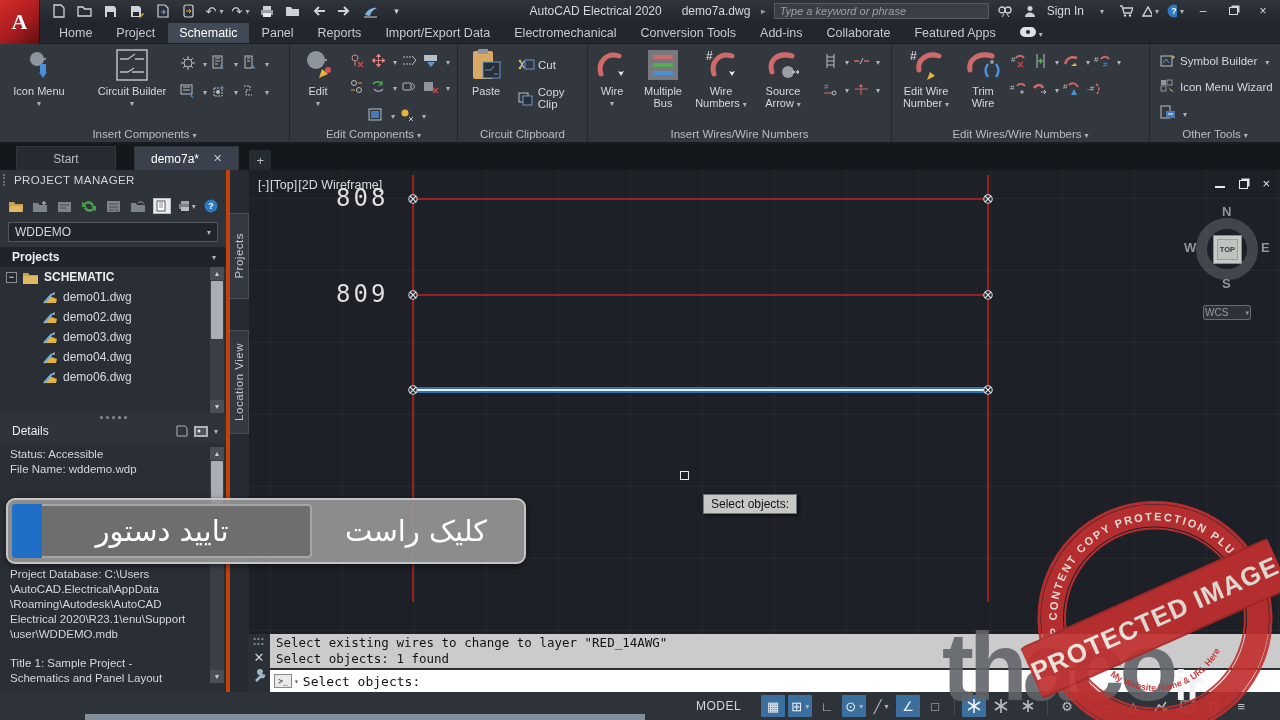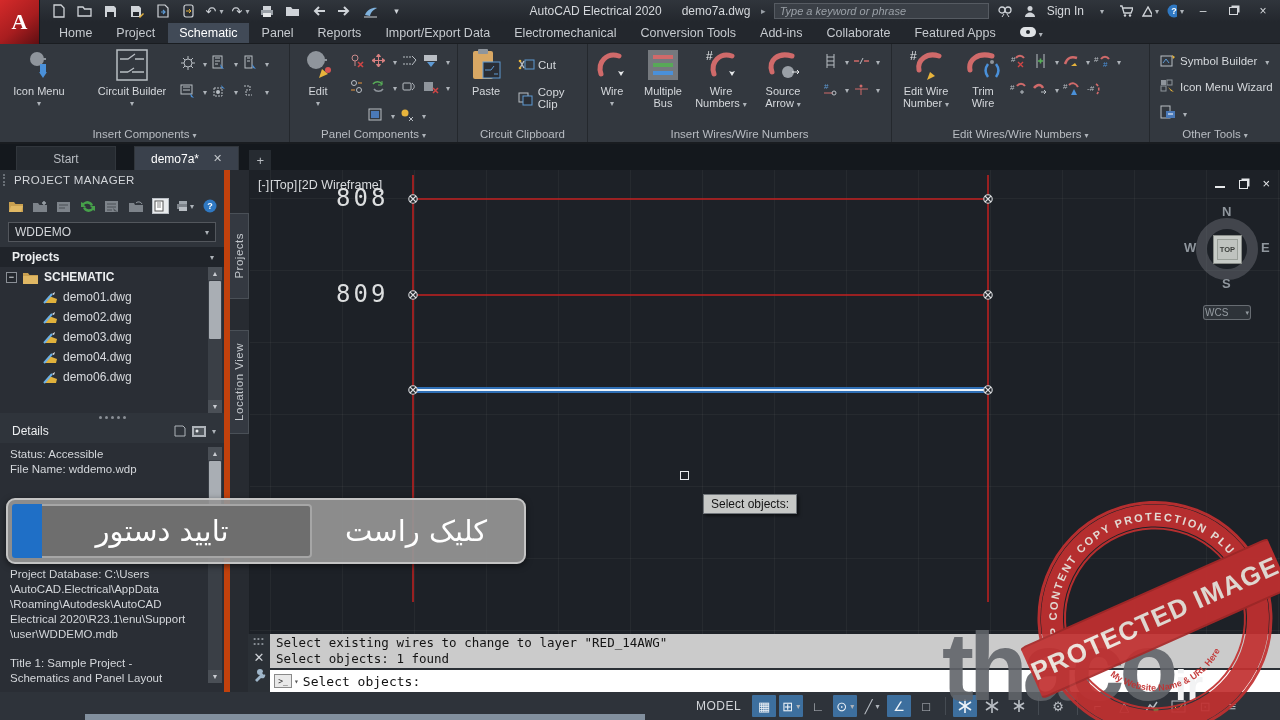--- a/index.html
+++ b/index.html
@@ -31,21 +31,21 @@
 .sico{width:20px;height:17px;display:inline-flex;align-items:center;justify-content:center;font-size:12px}
 .srow{position:absolute;display:flex;align-items:center;gap:2px}
 .txtbtn{display:flex;align-items:flex-end;gap:5px;color:#d5d8dc;font-size:11.5px}
 
 #filetabs{position:absolute;left:0;top:144px;width:1280px;height:26px;background:#14181d;display:flex;align-items:flex-end}
 .ftab{height:24px;display:flex;align-items:center;padding:0 16px;font-size:12px;color:#b9bdc2;background:#262b31;margin-right:4px;border:1px solid #31363c;border-bottom:none}
 .ftab.active{background:#3a414c;color:#fff}
 .ftab .fx{margin-left:14px;color:#c3c7cb;font-size:11px}
 #ftplus{width:22px;height:20px;display:flex;align-items:center;justify-content:center;background:#262b31;color:#b9bdc2;margin-left:6px;font-size:13px}
 
-#sidebar{position:absolute;left:0;top:170px;width:230px;height:522px;background:#2f343b;border-right:6px solid #c2410c}
+#sidebar{position:absolute;left:0;top:170px;width:230px;height:522px;background:#2f343b;border-right:4px solid #c2410c}
 #pm-title{height:20px;display:flex;align-items:center;padding-left:14px;color:#d2d5d9;font-size:11.5px;letter-spacing:.4px}
 #pm-grip{position:absolute;left:3px;top:4px;width:5px;height:12px;border-left:2px dotted #6a7077}
 #pm-tools{display:flex;align-items:center;gap:7px;padding:8px 6px 6px 8px}
 .pmico{width:18px;height:16px;display:inline-flex;align-items:center;justify-content:center;font-size:12px;color:#9aa0a7}
 #pm-select{margin:2px 8px 0 8px;height:20px;background:#22262c;border:1px solid #53575d;display:flex;align-items:center;justify-content:space-between;padding:0 6px;color:#d2d5d9}
 #projects-header{margin-top:5px;height:20px;background:#20242a;display:flex;align-items:center;justify-content:space-between;padding:0 10px 0 12px;color:#eceef0;font-weight:bold}
 #tree{position:relative;height:146px;background:#2a2e35;overflow:hidden}
 .trow{display:flex;align-items:center;height:20px;color:#d8dbdf;font-size:12px;gap:5px}
 .trow.folder{font-weight:bold;color:#eceef0}
 .expbox{width:11px;height:11px;border:1px solid #8a8f96;background:#23272d;color:#cfd3d8;font-size:9px;line-height:9px;text-align:center;margin-left:6px}
@@ -92,21 +92,21 @@
 #cmd-hist{position:absolute;left:22px;top:0;width:1010px;height:34px;background:#cbcbcb;color:#141414;font-family:"DejaVu Sans Mono",monospace;font-size:12.5px;line-height:16px;padding:1px 6px}
 #cmd-input{position:absolute;left:22px;top:36px;width:1010px;height:22px;background:#ffffff;display:flex;align-items:center;padding-left:4px;font-family:"DejaVu Sans Mono",monospace;font-size:13px;color:#111}
 #promptico{width:18px;height:14px;background:#e9e9e9;border:1px solid #8a8a8a;color:#333;font-size:8px;display:inline-flex;align-items:center;justify-content:center;margin-right:2px}
 #cmd-input .ddc{font-size:8px;color:#555;margin-right:4px}
 
 #statusbar{position:absolute;left:0;top:692px;width:1280px;height:28px;background:#2e333a;display:flex;align-items:center}
 #sb-items{position:absolute;left:694px;top:0;height:28px;display:flex;align-items:center;gap:3px}
 .sbico{min-width:24px;height:22px;display:inline-flex;align-items:center;justify-content:center;color:#b9bec4;font-size:13px;border-radius:1px;padding:0 2px}
 .sbico.on{background:#3d6f9e;color:#eef3f8}
 .sbsep{width:1px;height:18px;background:#454b52;margin:0 4px}
-#model-btn{color:#d2d5d9;font-size:12px;letter-spacing:.5px;margin-right:6px}
+#model-btn{color:#d2d5d9;font-size:12px;letter-spacing:.5px;margin-right:15px}
 #taskbar-sliver{position:absolute;left:85px;top:714px;width:560px;height:6px;background:#9fb0c0;opacity:.75}
 
 #wm-text{position:absolute;left:942px;top:622px;z-index:70;font-size:96px;font-weight:bold;letter-spacing:-5px;color:rgba(97,100,105,.9);line-height:90px;pointer-events:none}
 #wm-text em{font-style:normal;font-size:42px;letter-spacing:0;color:#f2f3f4;margin-left:2px}
 #wm-stamp{position:absolute;left:1022px;top:498px;width:270px;height:250px;z-index:75;transform:rotate(-24deg);opacity:.92;pointer-events:none}
 </style>
 </head>
 <body>
 
 <div id="app">
@@ -406,21 +406,21 @@
           </span>
           <span class="dd"></span>
         <span class="sico">
             <svg width="16" height="15">
               <circle cx="6" cy="6" r="3.5" fill="#e8b43c"></circle>
               <path d="M10 10l4 4M14 10l-4 4" stroke="#b9bec4"></path>
             </svg>
           </span>
           <span class="dd"></span>
       </div>
-      <div class="rtitle dd"><span>Panel Components</span></div>
+      <div class="rtitle dd"><span>Edit Components</span></div>
     </div>
 
     <div class="rpanel" style="left:458px;width:130px">
       <div class="bigbtn" style="left:4px;width:48px">
         <span class="bic">
             <svg width="32" height="34">
               <rect x="3" y="3" width="20" height="28" rx="2" fill="#d9a864"></rect>
               <rect x="8" y="1" width="10" height="5" rx="1" fill="#8f959c"></rect>
               <rect x="13" y="14" width="17" height="16" fill="#2a2e35" stroke="#5e9ad4"></rect>
               <path d="M15 22h6l3-4m0 8h4" stroke="#5e9ad4" fill="none"></path>

